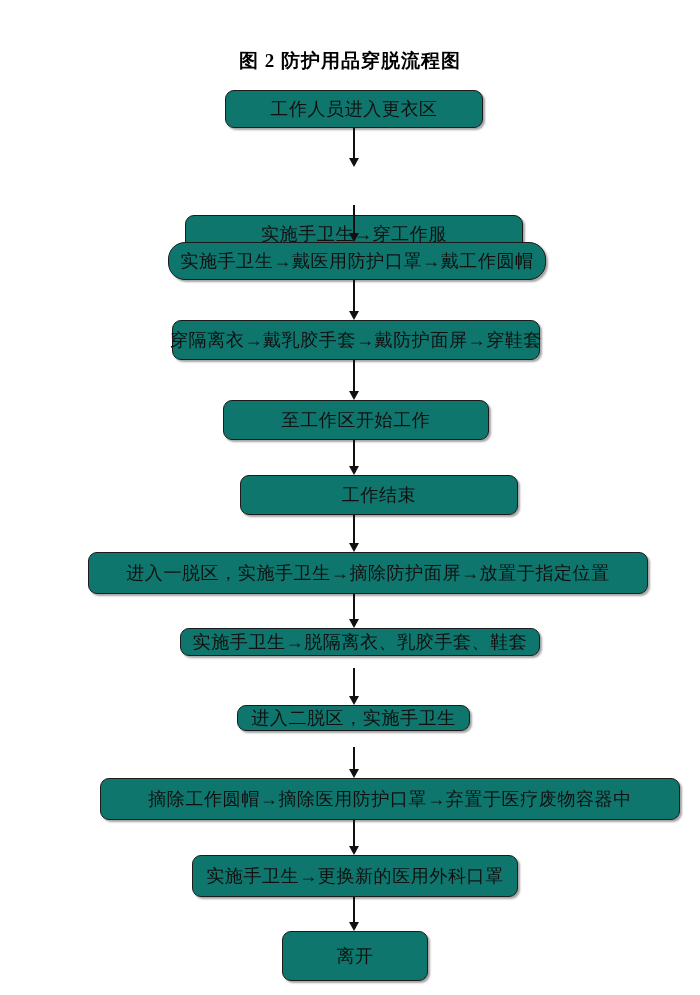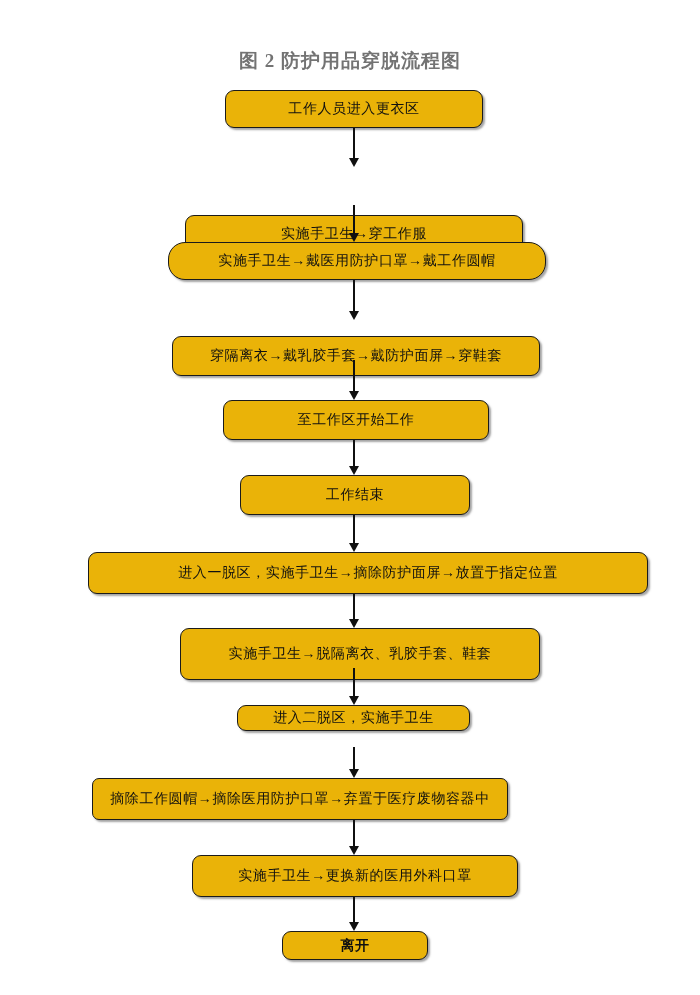--- a/index.html
+++ b/index.html
@@ -25,37 +25,37 @@
 
   .chart-title {
     position: absolute;
     left: 0;
     top: 48px;
     width: 700px;
     text-align: center;
     font-size: 19px;
     font-weight: bold;
     letter-spacing: 1px;
-    color: #737373;
+    color: #000000;
     font-family: "Liberation Serif", "DejaVu Serif", serif;
     white-space: nowrap;
   }
 
   .node {
     position: absolute;
     box-sizing: border-box;
-    background: #eab308;
+    background: #0f766e;
     border: 1.6px solid #1b1b1b;
     border-radius: 9px;
     box-shadow: 2px 2px 2px rgba(90,90,90,0.55);
     display: flex;
     align-items: center;
     justify-content: center;
     color: #101010;
-    font-size: 14px;
+    font-size: 18px;
     letter-spacing: 0.6px;
     white-space: nowrap;
     font-family: "Liberation Serif", "DejaVu Serif", serif;
   }
 
   .connector {
     position: absolute;
     width: 2px;
     background: #101010;
   }
@@ -77,45 +77,45 @@
   <div id="nodes-layer">
       <div class="node" style="left: 225px; top: 90px; width: 258px; height: 38px;">
         <span>工作人员进入更衣区</span>
       </div>
       <div class="node" style="left: 185px; top: 167px; width: 338px; height: 38px; margin-top: 48px;">
         <span>实施手卫生→穿工作服</span>
       </div>
       <div class="node" style="left: 168px; top: 242px; width: 378px; height: 38px; border-radius: 17px;">
         <span>实施手卫生→戴医用防护口罩→戴工作圆帽</span>
       </div>
-      <div class="node" style="left: 172px; top: 320px; width: 368px; height: 40px; margin-top: 16px;">
+      <div class="node" style="left: 172px; top: 320px; width: 368px; height: 40px;">
         <span>穿隔离衣→戴乳胶手套→戴防护面屏→穿鞋套</span>
       </div>
       <div class="node" style="left: 223px; top: 400px; width: 266px; height: 40px;">
         <span>至工作区开始工作</span>
       </div>
-      <div class="node" style="left: 240px; top: 475px; width: 230px; height: 40px;">
+      <div class="node" style="left: 240px; top: 475px; width: 278px; height: 40px;">
         <span>工作结束</span>
       </div>
       <div class="node" style="left: 80px; top: 552px; width: 560px; height: 42px; margin-left: 8px;">
         <span>进入一脱区，实施手卫生→摘除防护面屏→放置于指定位置</span>
       </div>
-      <div class="node" style="left: 180px; top: 628px; width: 360px; height: 52px;">
+      <div class="node" style="left: 180px; top: 628px; width: 360px; height: 28px;">
         <span>实施手卫生→脱隔离衣、乳胶手套、鞋套</span>
       </div>
       <div class="node" style="left: 237px; top: 705px; width: 233px; height: 26px;">
         <span>进入二脱区，实施手卫生</span>
       </div>
-      <div class="node" style="left: 92px; top: 778px; width: 416px; height: 42px; border-radius: 7px;">
+      <div class="node" style="left: 100px; top: 778px; width: 580px; height: 42px;">
         <span>摘除工作圆帽→摘除医用防护口罩→弃置于医疗废物容器中</span>
       </div>
       <div class="node" style="left: 192px; top: 855px; width: 326px; height: 42px; font-family: Liberation Serif, serif;">
         <span>实施手卫生→更换新的医用外科口罩</span>
       </div>
-      <div class="node" style="left: 282px; top: 931px; width: 146px; height: 29px; font-weight: bold;">
+      <div class="node" style="left: 282px; top: 931px; width: 146px; height: 50px;">
         <span>离开</span>
       </div>
     </div>
   <div id="connectors-layer">
       <div class="connector" style="left: 353px; top: 128px; height: 31px;"></div>
       <div class="arrowhead" style="left: 348.5px; top: 158px;"></div>
       <div class="connector" style="left: 353px; top: 205px; height: 29px;"></div>
       <div class="arrowhead" style="left: 348.5px; top: 233px;"></div>
       <div class="connector" style="left: 353px; top: 280px; height: 32px;"></div>
       <div class="arrowhead" style="left: 348.5px; top: 311px;"></div>

